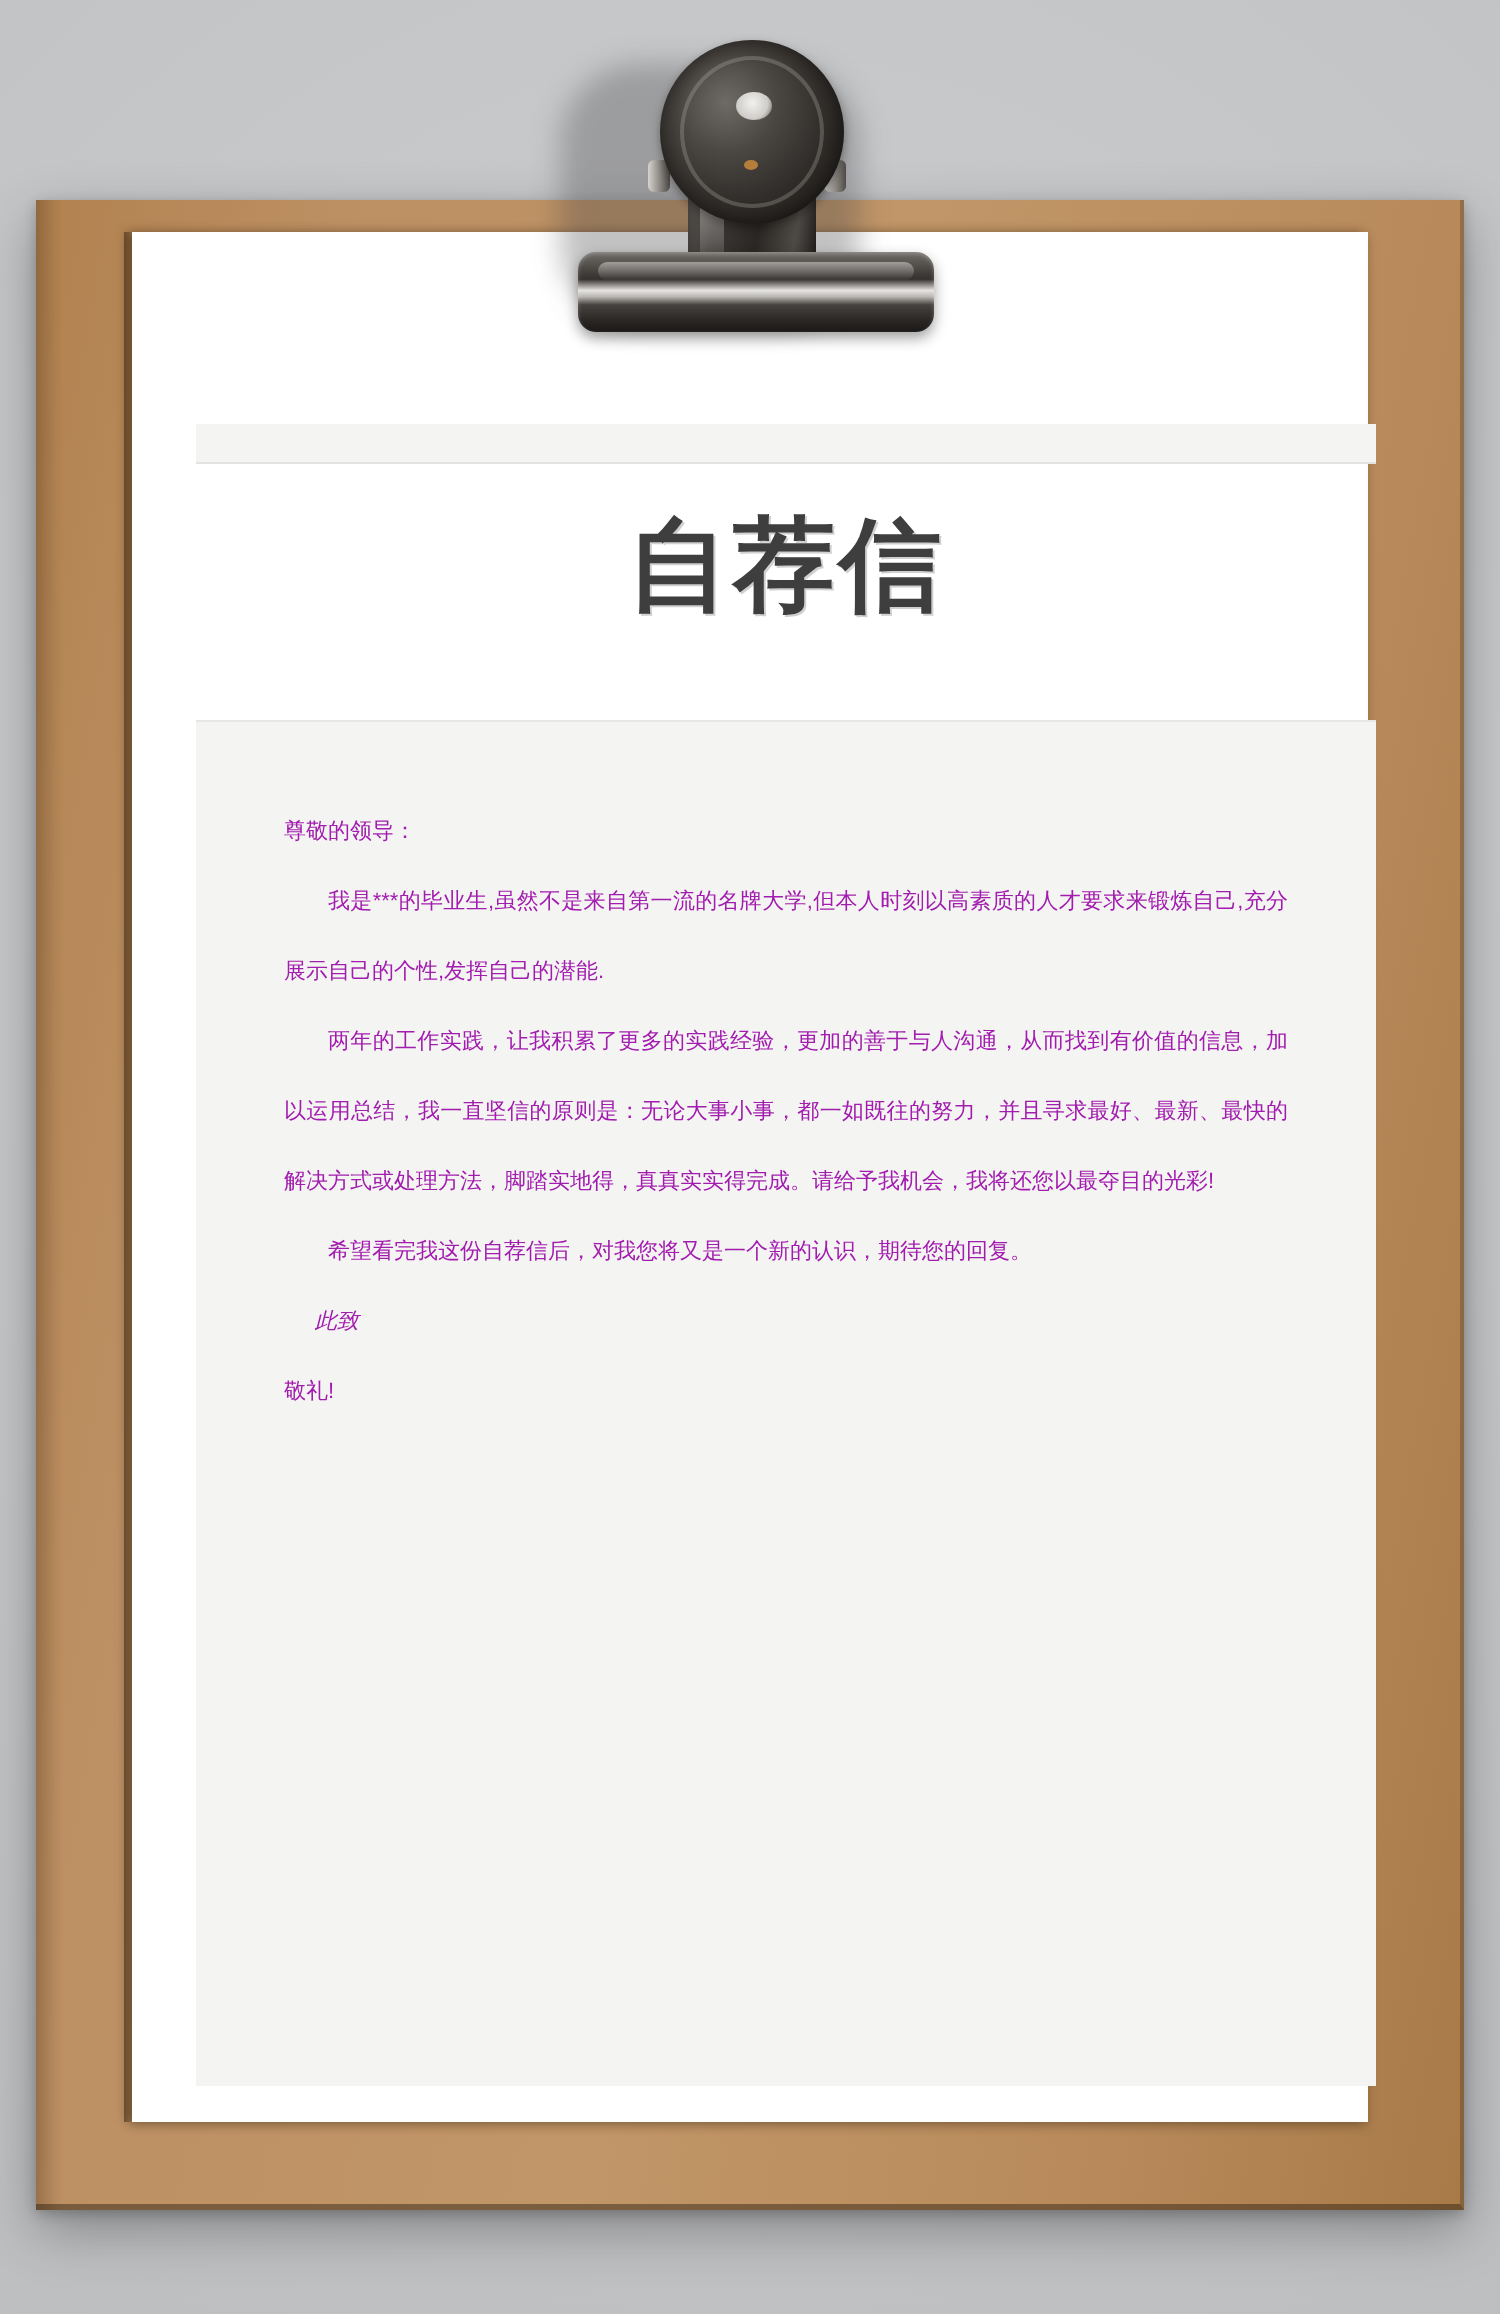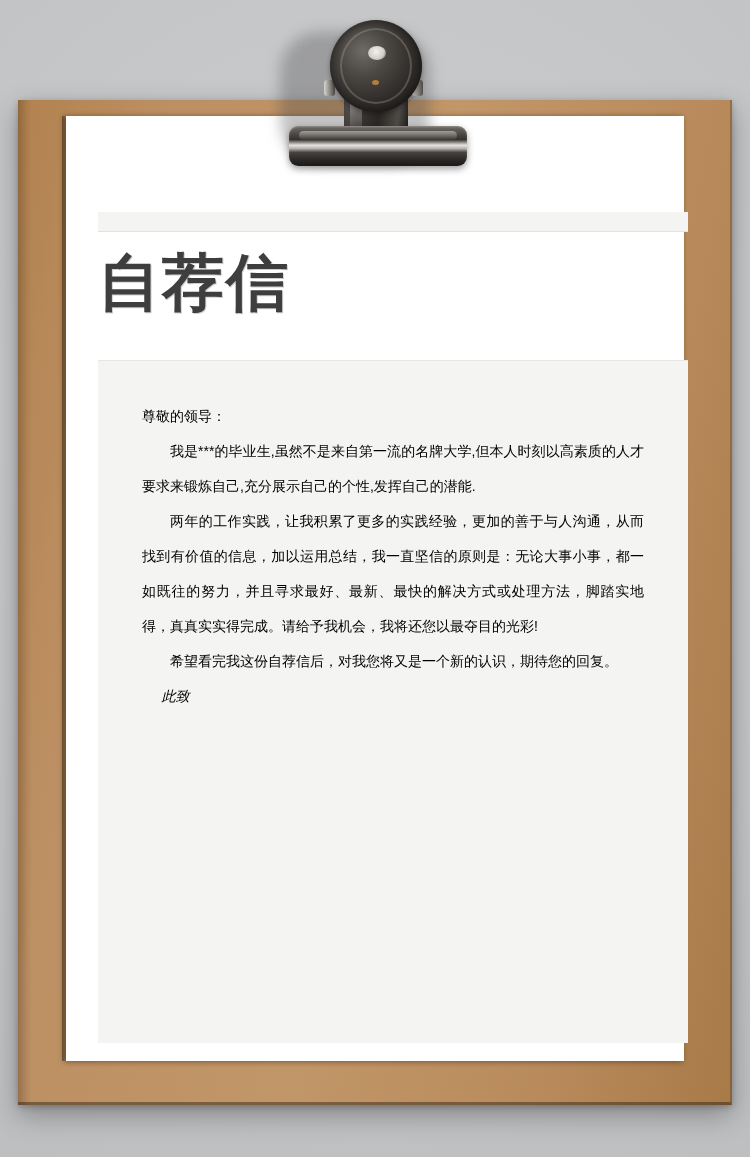--- a/index.html
+++ b/index.html
@@ -82,43 +82,44 @@
     height: 20px;
     background: #f4f4f2;
     border-bottom: 1px solid #e3e3e1;
   }
 
   .doc-title {
     position: absolute;
     left: 32px;
     top: 132px;
     width: 590px;
-    font-size: 62px;
+    text-align: center;
+    font-size: 51px;
     line-height: 70px;
     font-weight: 700;
     color: #3e3e3e;
     letter-spacing: 2px;
     text-shadow: 1px 1px 0 rgba(120,120,120,0.35);
   }
 
   .body-block {
     position: absolute;
     left: 32px;
     top: 244px;
     width: 590px;
     height: 683px;
     background: #f4f4f2;
     border-top: 1px solid #e6e6e4;
     padding: 38px 44px 0 44px;
   }
 
   .body-block p {
-    font-size: 14px;
+    font-size: 11px;
     line-height: 35px;
-    color: #000000;
+    color: #a21caf;
     text-align: justify;
     text-justify: inter-ideograph;
     margin: 0;
   }
 
   .indent   { text-indent: 2em; }
   .indent1  { text-indent: 1.4em; font-style: italic; }
 
   .sign {
     text-align: right;
@@ -287,20 +288,21 @@
 
       <p class="indent">我是***的毕业生,虽然不是来自第一流的名牌大学,但本人时刻以高素质的人才要求来锻炼自己,充分展示自己的个性,发挥自己的潜能.</p>
 
 
       <p class="indent">两年的工作实践，让我积累了更多的实践经验，更加的善于与人沟通，从而找到有价值的信息，加以运用总结，我一直坚信的原则是：无论大事小事，都一如既往的努力，并且寻求最好、最新、最快的解决方式或处理方法，脚踏实地得，真真实实得完成。请给予我机会，我将还您以最夺目的光彩!</p>
 
       <p class="indent">希望看完我这份自荐信后，对我您将又是一个新的认识，期待您的回复。</p>
 
       <p class="indent1">此致</p>
 
+      <p>敬礼!</p>
 
       <div class="sign-gap"></div>
 
 
 
     </div>
 
   </div>
 </div>
 

